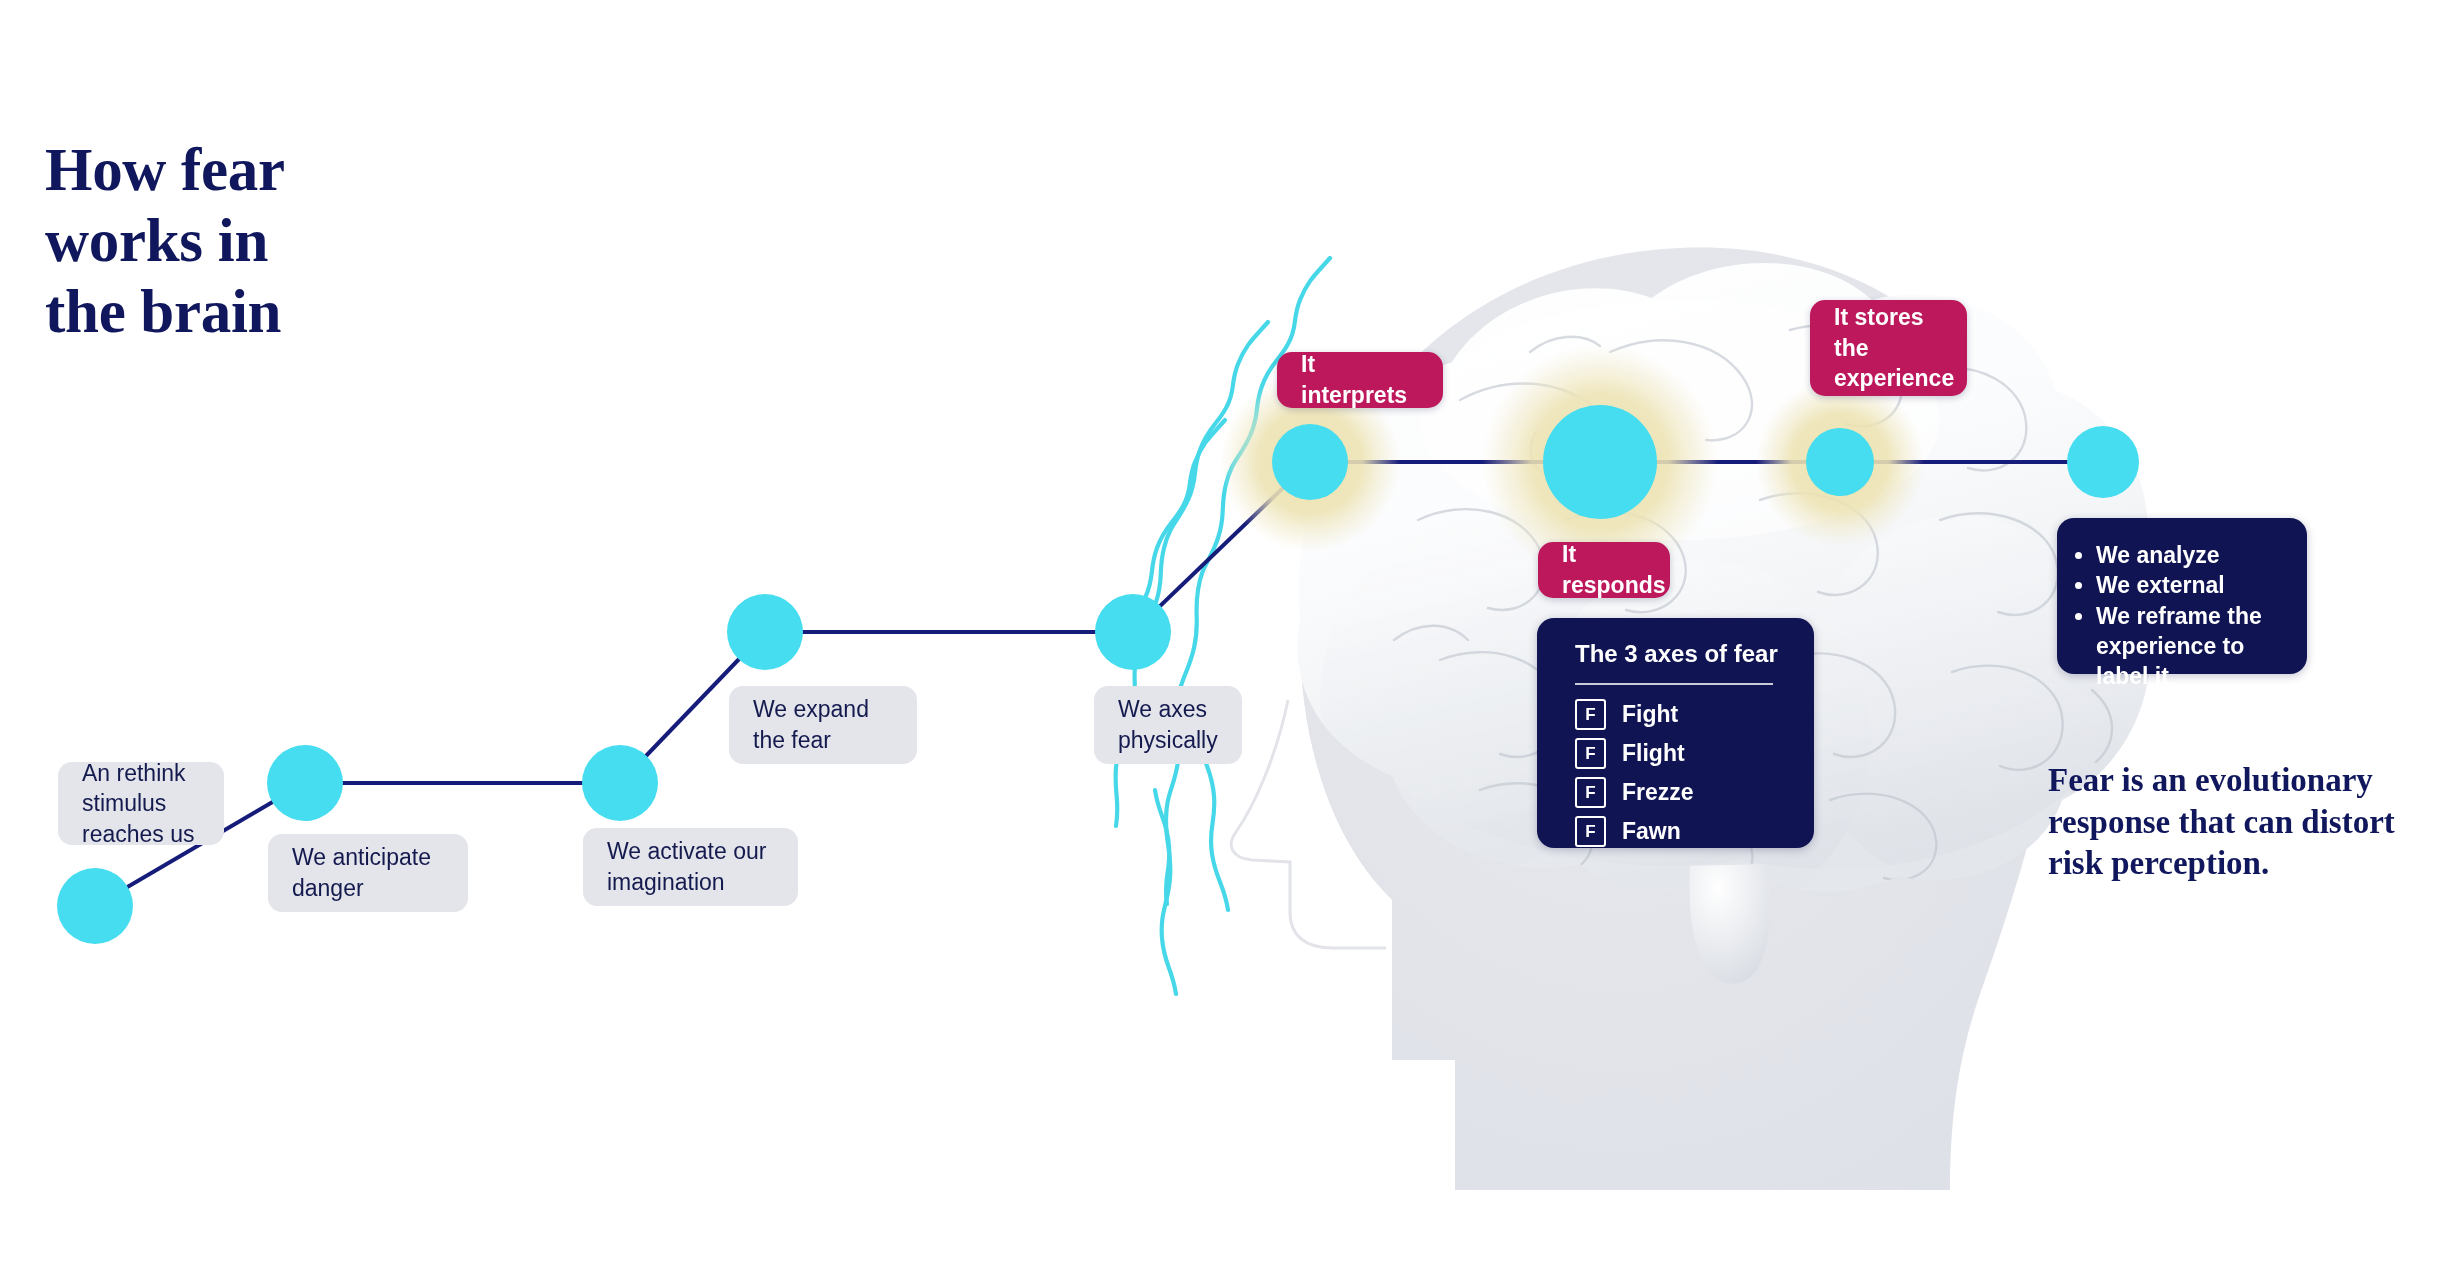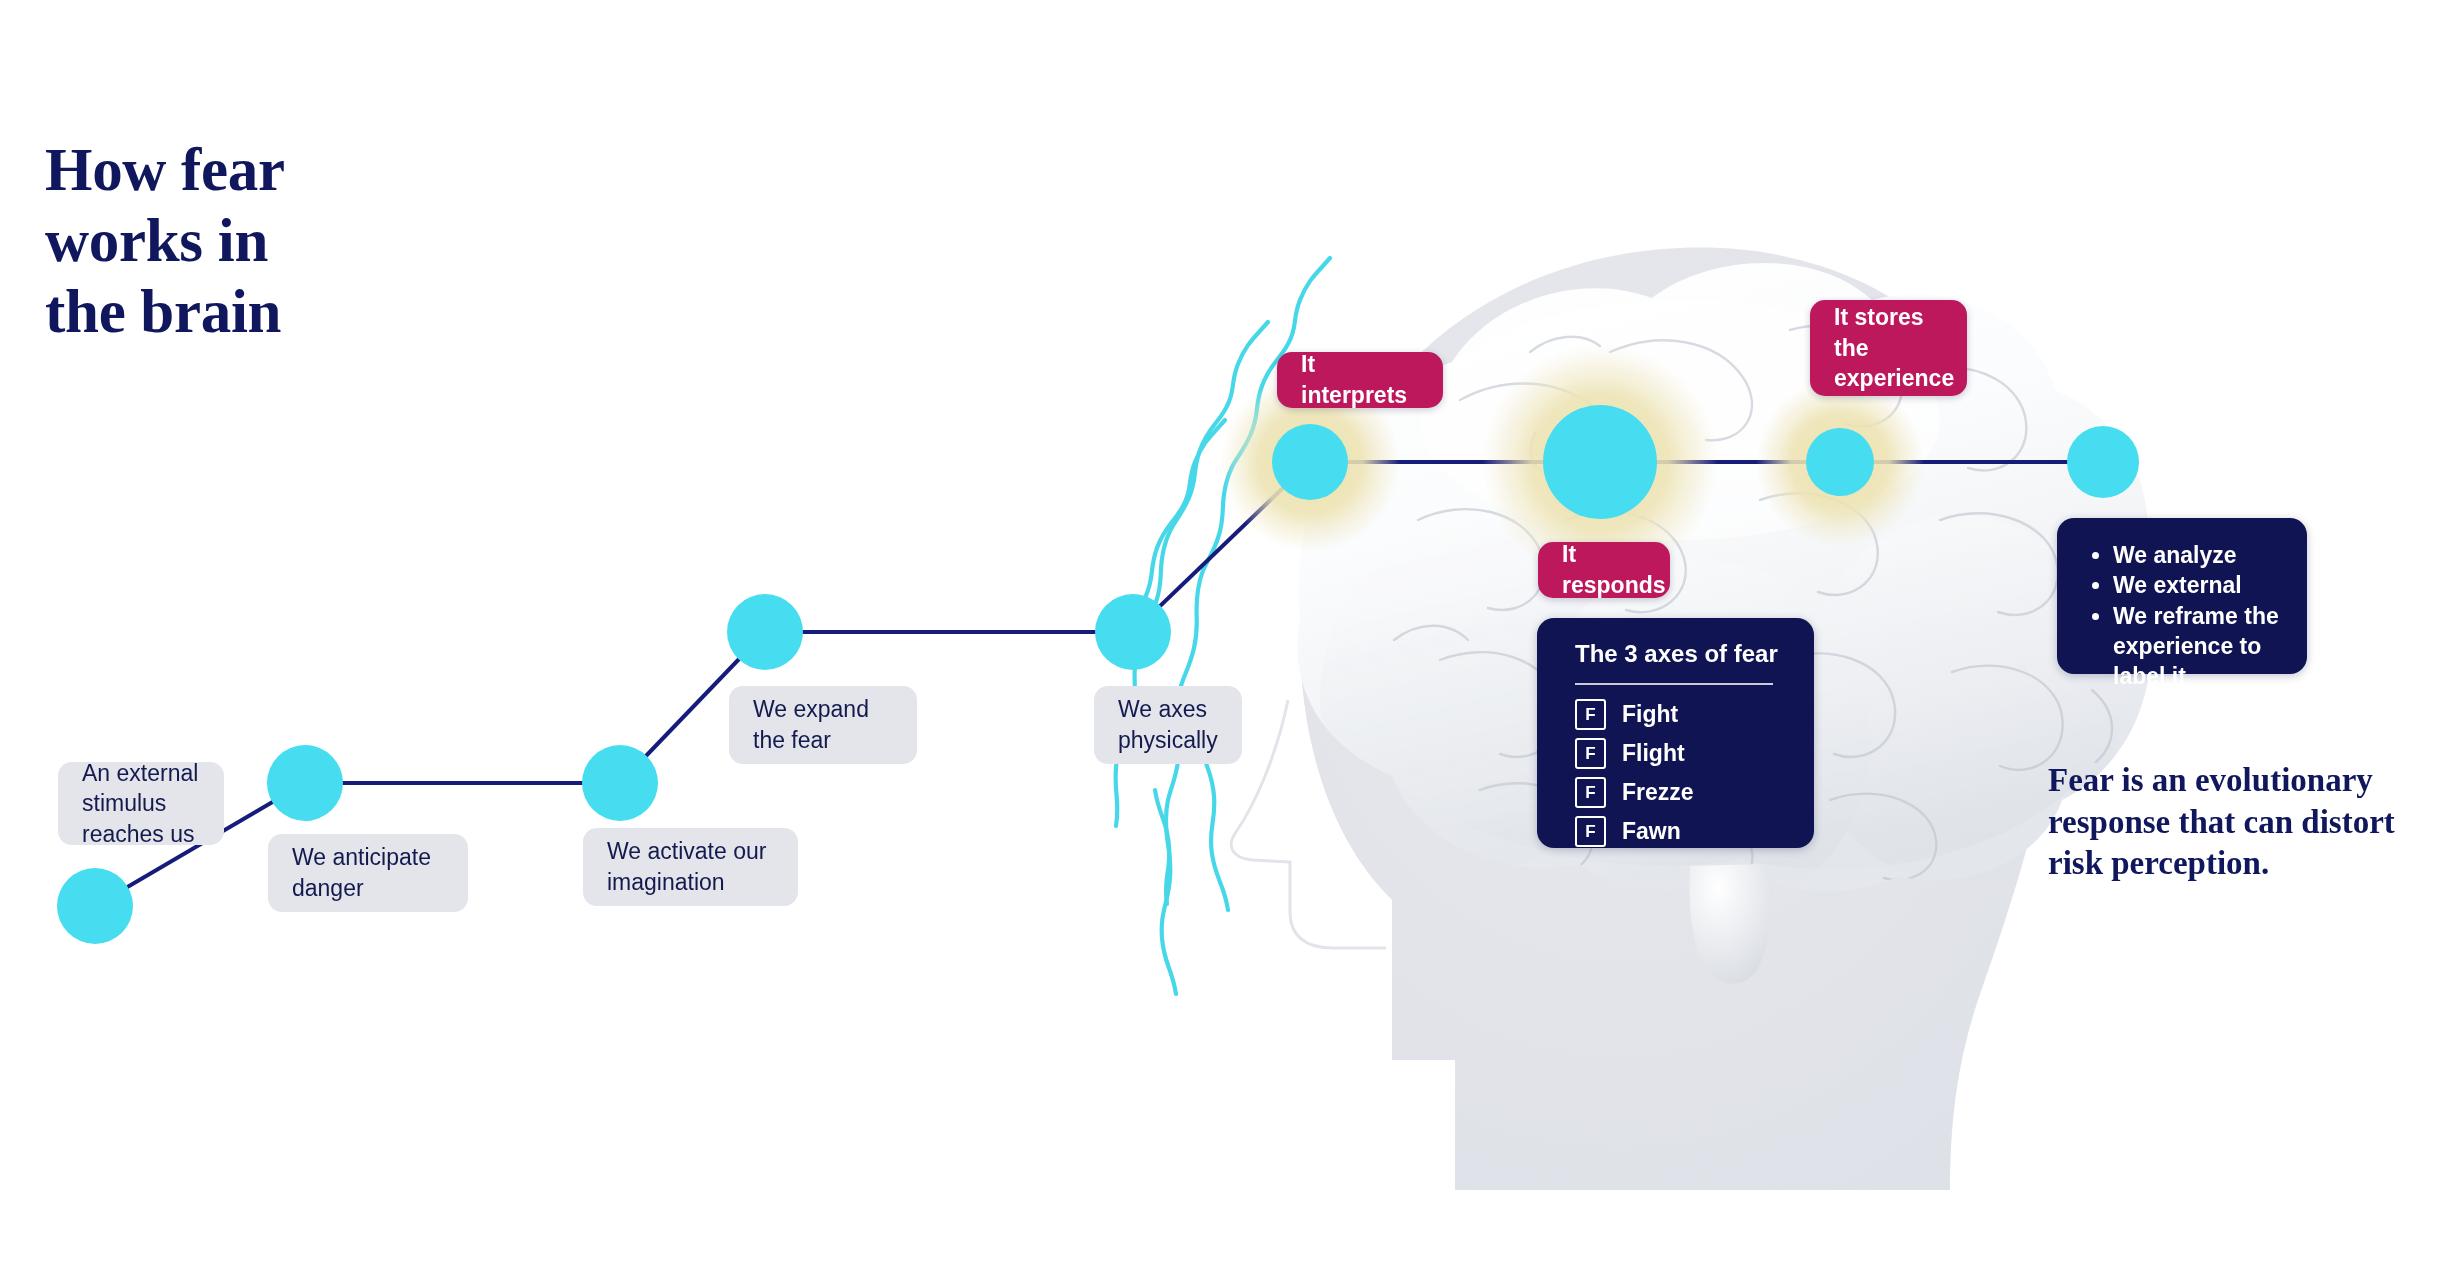--- a/index.html
+++ b/index.html
@@ -61,21 +61,21 @@
     width:27px;height:27px;border:2.5px solid #ffffff;border-radius:3px;
     display:flex;align-items:center;justify-content:center;
     font-weight:700;font-size:17px;line-height:1;flex:none;
   }
   .axes-label{font-weight:700;font-size:23px;line-height:1;}
 
   
   .bullets{
     position:absolute;background:#101453;border-radius:17px;
     box-shadow:0 2px 9px rgba(20,24,70,.25);
-    padding:22px 26px 24px 26px;box-sizing:border-box;color:#ffffff;
+    padding:22px 26px 24px 9px;box-sizing:border-box;color:#ffffff;
   }
   .bullets ul{margin:0;padding:0 0 0 30px;list-style:disc;}
   .bullets li{font-weight:700;font-size:23px;line-height:1.32;margin:0;}
 </style>
 </head>
 <body>
 
 <div id="stage">
 
   <svg id="art" viewBox="0 0 2461 1276">
@@ -249,21 +249,21 @@
   </svg>
 
   <div class="title">
     <div>How fear</div>
     <div>works in</div>
     <div>the brain</div>
   </div>
 
   <div class="chip" style="left:58px;top:762px;width:166px;height:83px;">
     <div>
-      <span>An external</span>
+      <span>An rethink</span>
       <span>stimulus</span>
       <span>reaches us</span>
     </div>
   </div>
 
   <div class="chip" style="left:268px;top:834px;width:200px;height:78px;">
     <div>
       <span>We anticipate</span>
       <span>danger</span>
     </div>

